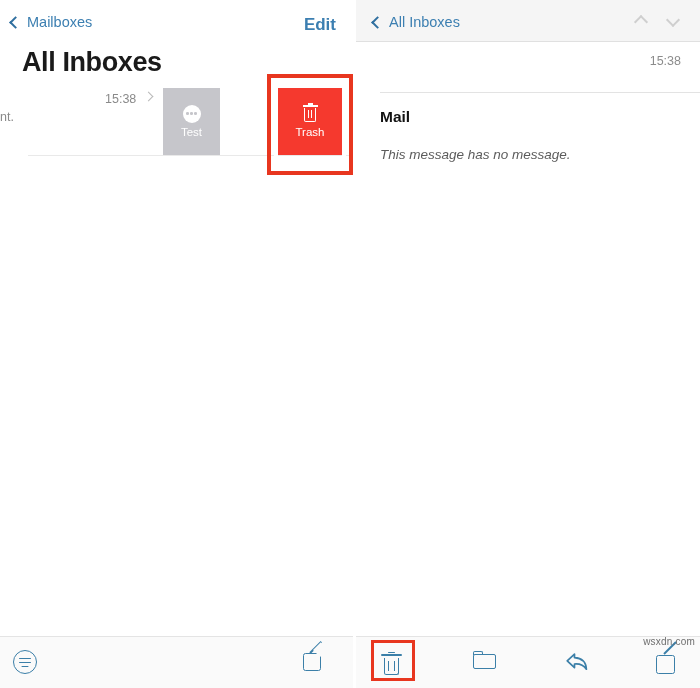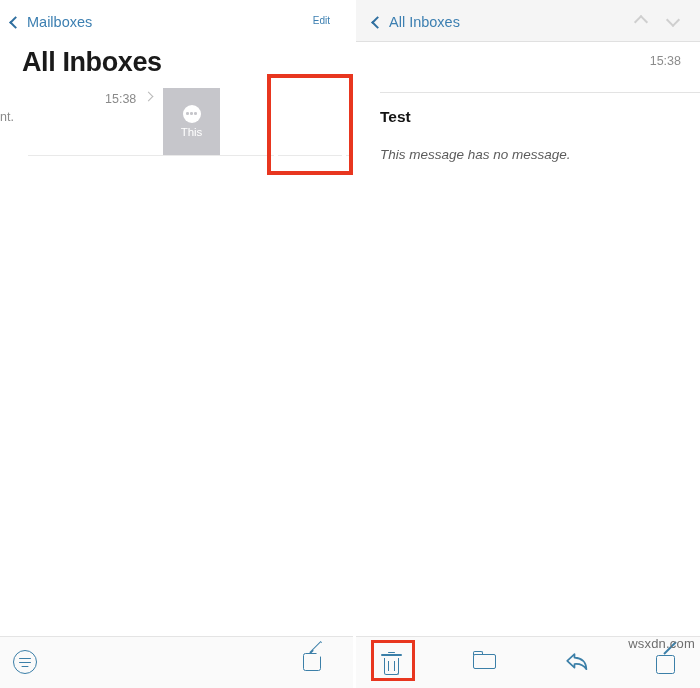--- a/index.html
+++ b/index.html
@@ -26,22 +26,22 @@
     position: absolute; display: flex; align-items: center; gap: 5px;
     color: #3c7fb1; font-size: 14.5px; cursor: pointer;
   }
   #left-back { left: 11px; top: 14px; }
   .chev-left {
     display: inline-block; width: 9px; height: 9px;
     border-left: 2.2px solid #2f6f9f; border-bottom: 2.2px solid #2f6f9f;
     transform: rotate(45deg); margin-right: 2px; margin-top: 0px;
   }
   #edit-button {
-    position: absolute; right: 23px; top: 15px;
-    color: #3c7fb1; font-size: 10px; cursor: pointer;
+    position: absolute; right: 17px; top: 15px;
+    color: #3c7fb1; font-size: 17px; cursor: pointer; font-weight: bold;
   }
 
   
   #list-title {
     position: absolute; left: 22px; top: 47px;
     font-size: 27px; font-weight: bold; color: #1a1a1a;
     letter-spacing: -0.4px;
   }
 
   
@@ -253,21 +253,21 @@
     border: 1.7px solid #3b7fa8; border-radius: 2.5px;
   }
   .tb-compose-glyph .pen {
     position: absolute; left: 7.5px; top: 1.5px; width: 16.5px; height: 2px;
     background: #3b7fa8; transform: rotate(-45deg); transform-origin: left center;
   }
 
   
   #watermark {
     position: absolute; right: 5px; top: 636px;
-    font-size: 13px; color: #6e6e6e; letter-spacing: 0.2px;
+    font-size: 10px; color: #6e6e6e; letter-spacing: 0.2px;
   }
 </style>
 </head>
 <body>
 
 <div id="root">
 
   <div class="panel" id="left-panel">
 
     <div id="left-navbar">
@@ -287,24 +287,32 @@
     <div id="row-snippet">nt.</div>
     <div id="row-time">15:38</div>
     <div id="row-disclosure"></div>
 
     <div class="swipe-action" id="action-more">
       <div class="more-glyph">
           <i></i>
           <i></i>
           <i></i>
         </div>
-      <div class="swipe-label">This</div>
-    </div>
-
-
+      <div class="swipe-label">Test</div>
+    </div>
+
+
+    <div class="swipe-action" id="action-trash">
+      <div class="trash-glyph">
+        <span class="handle"></span>
+          <span class="lid"></span>
+          <span class="can"></span>
+      </div>
+      <div class="swipe-label">Trash</div>
+    </div>
 
     <div id="row-bottomrule"></div>
 
     <div id="left-toolbar">
       <div id="filter-icon-wrap">
         <div class="filter-glyph">
           <span></span>
             <span></span>
             <span></span>
         </div>
@@ -331,21 +339,21 @@
       <div class="updown" id="nav-up">
           <i></i>
         </div>
       <div class="updown" id="nav-down">
           <i></i>
         </div>
     </div>
 
     <div id="msg-time">15:38</div>
     <div id="msg-rule"></div>
-    <div id="msg-subject">Test</div>
+    <div id="msg-subject">Mail</div>
     <div id="msg-body">This message has no message.</div>
 
     <div id="right-toolbar">
       <div class="tb-btn" id="tb-trash">
         <div class="tb-trash-glyph">
           <span class="handle"></span>
             <span class="lid"></span>
             <span class="can"></span>
         </div>
       </div>

